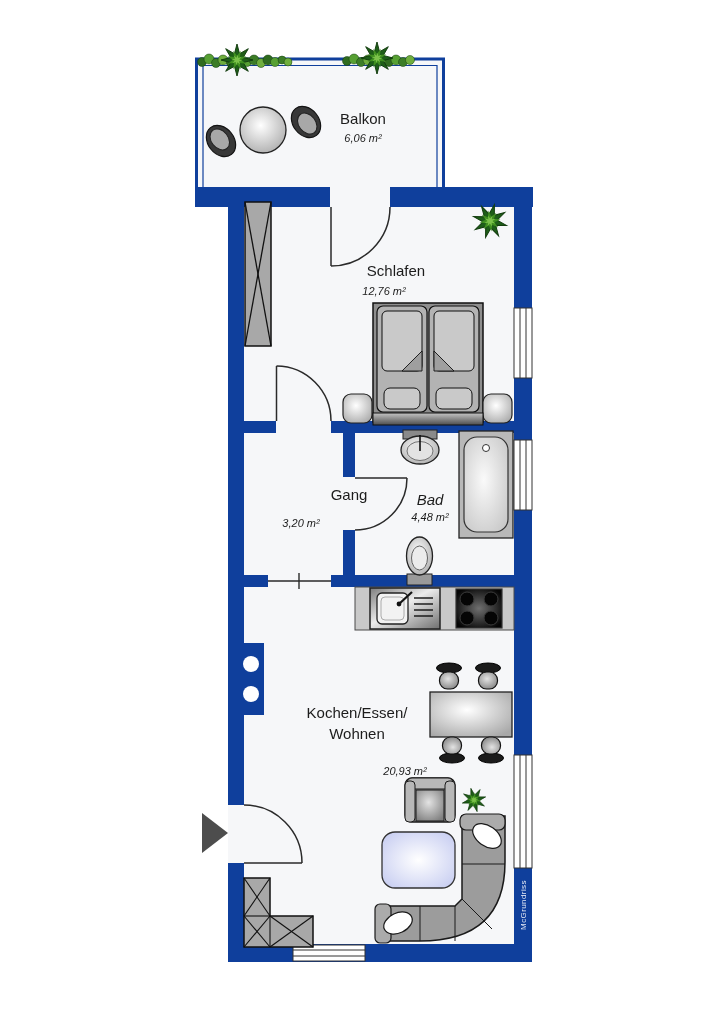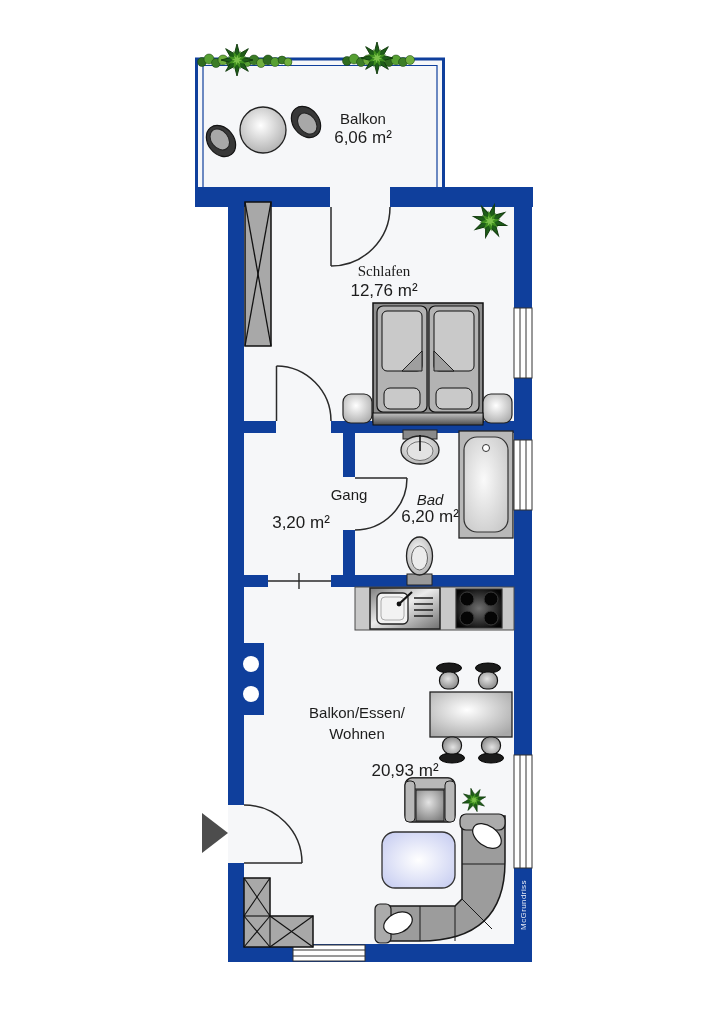--- a/index.html
+++ b/index.html
@@ -1,21 +1,21 @@
 <!DOCTYPE html>
 <html><head>
 <meta charset="utf-8">
 <style>
   html,body{margin:0;padding:0;background:#fff;}
   #plan{position:relative;width:728px;height:1030px;background:#ffffff;overflow:hidden;
         font-family:"Liberation Sans",sans-serif;}
   #plan svg{position:absolute;left:0;top:0;}
   .lbl{position:absolute;transform:translate(-50%,-50%);font-size:15px;color:#1c1c1c;
        white-space:nowrap;text-align:center;line-height:1.1;}
-  .area{font-size:17px;}
+  .area{font-size:11px;font-style:italic;}
   .watermark{position:absolute;left:523px;top:905px;transform:translate(-50%,-50%) rotate(-90deg);
        font-size:8px;color:#e3e9f4;letter-spacing:.4px;white-space:nowrap;}
 </style>
 </head>
 <body>
 
 <div id="plan">
 <svg width="728" height="1030" viewBox="0 0 728 1030">
   <defs>
     <radialGradient id="radGray" cx="45%" cy="40%" r="70%">
@@ -279,27 +279,27 @@
       <line x1="299" y1="573" x2="299" y2="589" stroke-width="1.4"></line>
     </g>
   </g>
 
   <polygon points="202,813 202,853 228,833" fill="#4d4d4d"></polygon>
 </svg>
 
   <div class="lbl" style="left:363px;top:119px;">Balkon</div>
   <div class="lbl area" style="left:363px;top:138px;">6,06 m²</div>
 
-  <div class="lbl" style="left:384px;top:271px;font-family:Liberation Serif, serif;">Schlafen</div>
+  <div class="lbl" style="left:396px;top:271px;">Schlafen</div>
   <div class="lbl area" style="left:384px;top:291px;text-align:right;">12,76 m²</div>
 
   <div class="lbl" style="left:301px;top:495px;margin-left:48px;">Gang</div>
   <div class="lbl area" style="left:301px;top:523px;">3,20 m²</div>
 
   <div class="lbl" style="left:430px;top:500px;font-style:italic;">Bad</div>
-  <div class="lbl area" style="left:430px;top:517px;">6,20 m²</div>
-
-  <div class="lbl" style="left:357px;top:713px;">Balkon/Essen/</div>
+  <div class="lbl area" style="left:430px;top:517px;">4,48 m²</div>
+
+  <div class="lbl" style="left:357px;top:713px;">Kochen/Essen/</div>
   <div class="lbl" style="left:357px;top:734px;">Wohnen</div>
   <div class="lbl area" style="left:357px;top:771px;margin-left:48px;">20,93 m²</div>
 
   <div class="watermark">McGrundriss</div>
 </div>
 
 </body></html>

